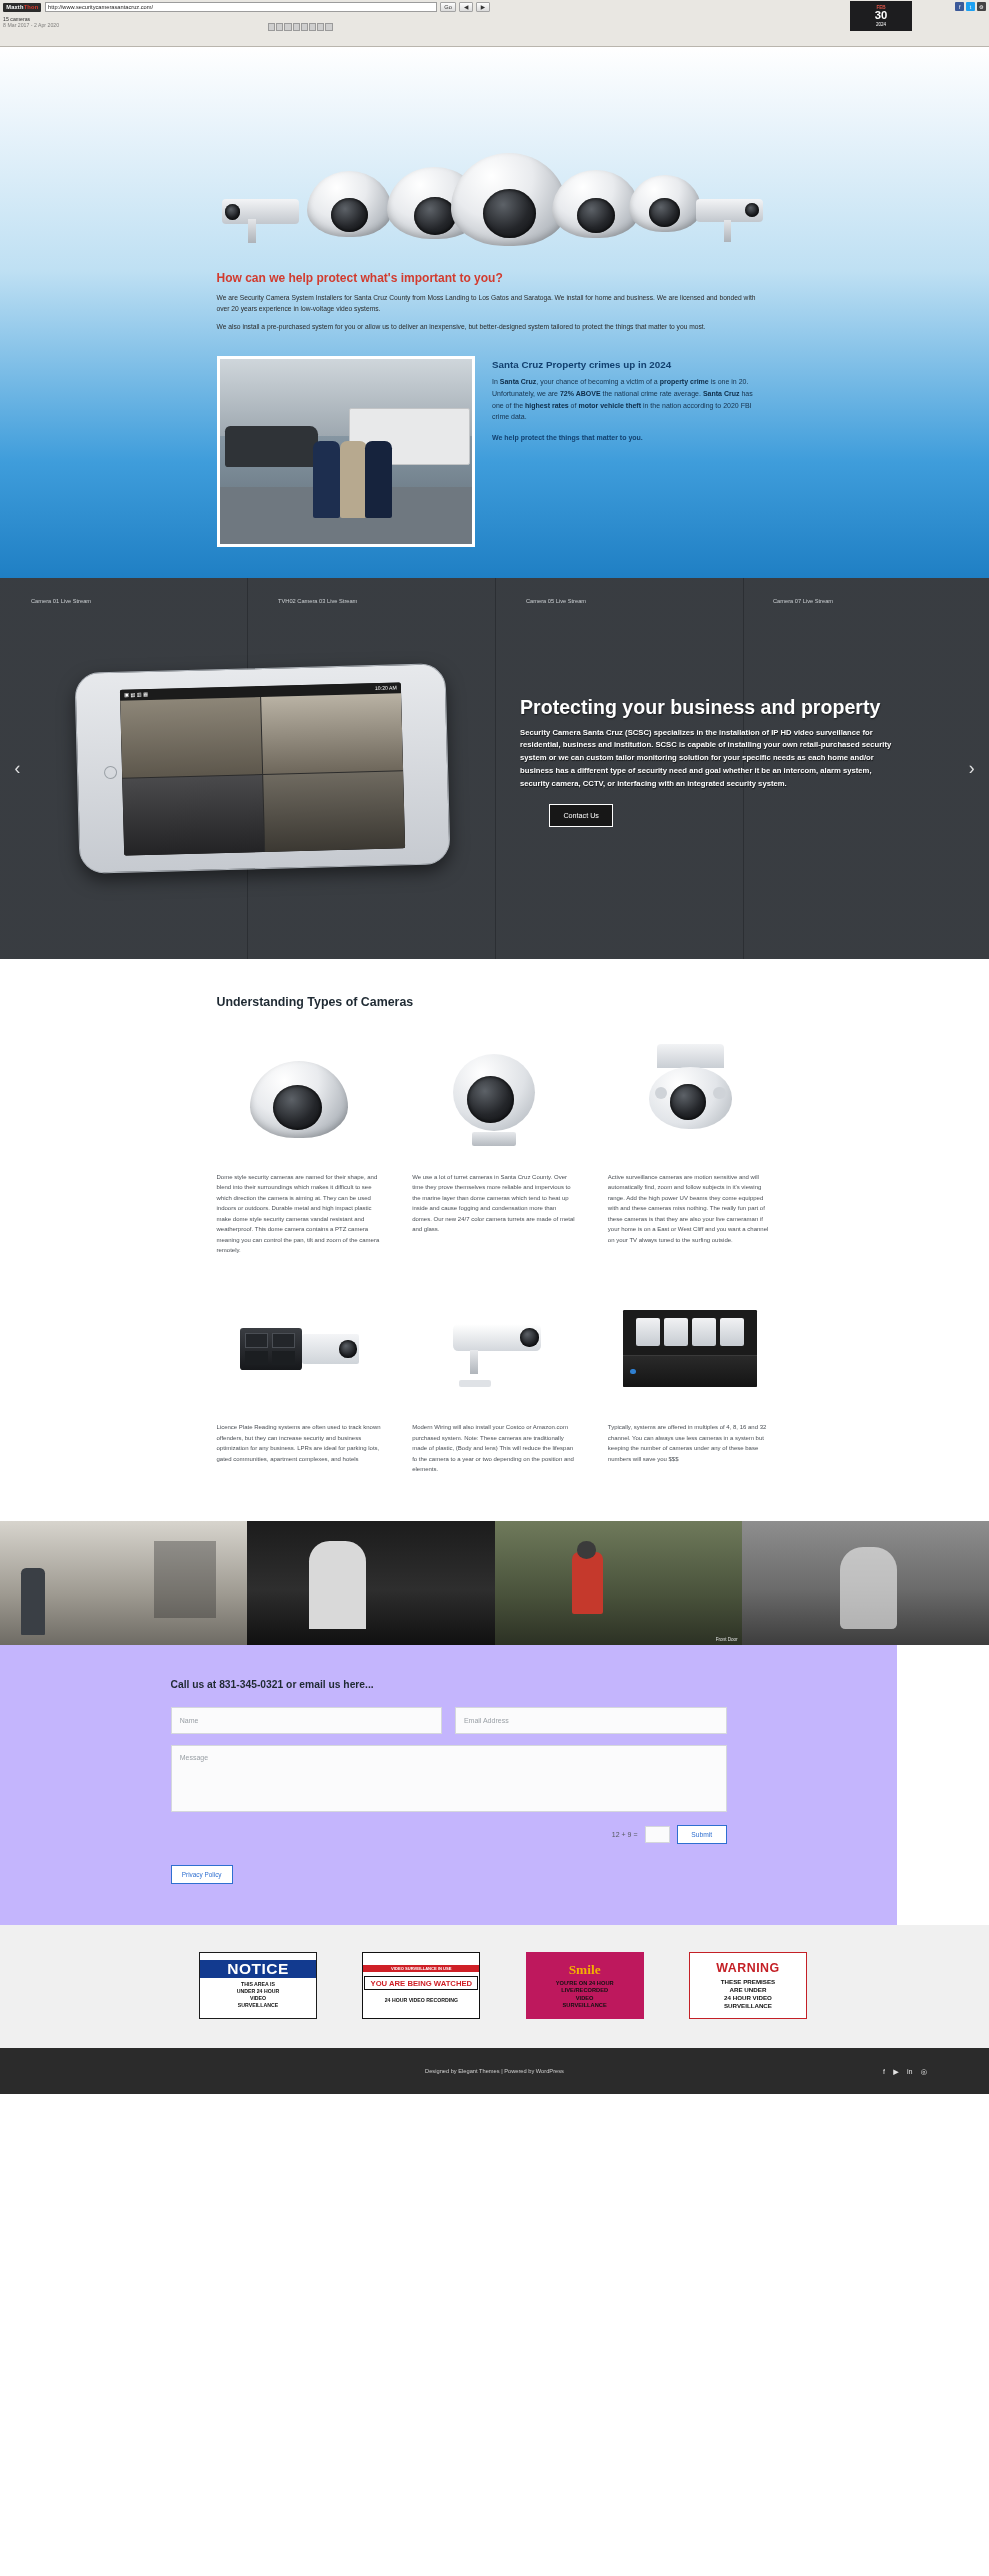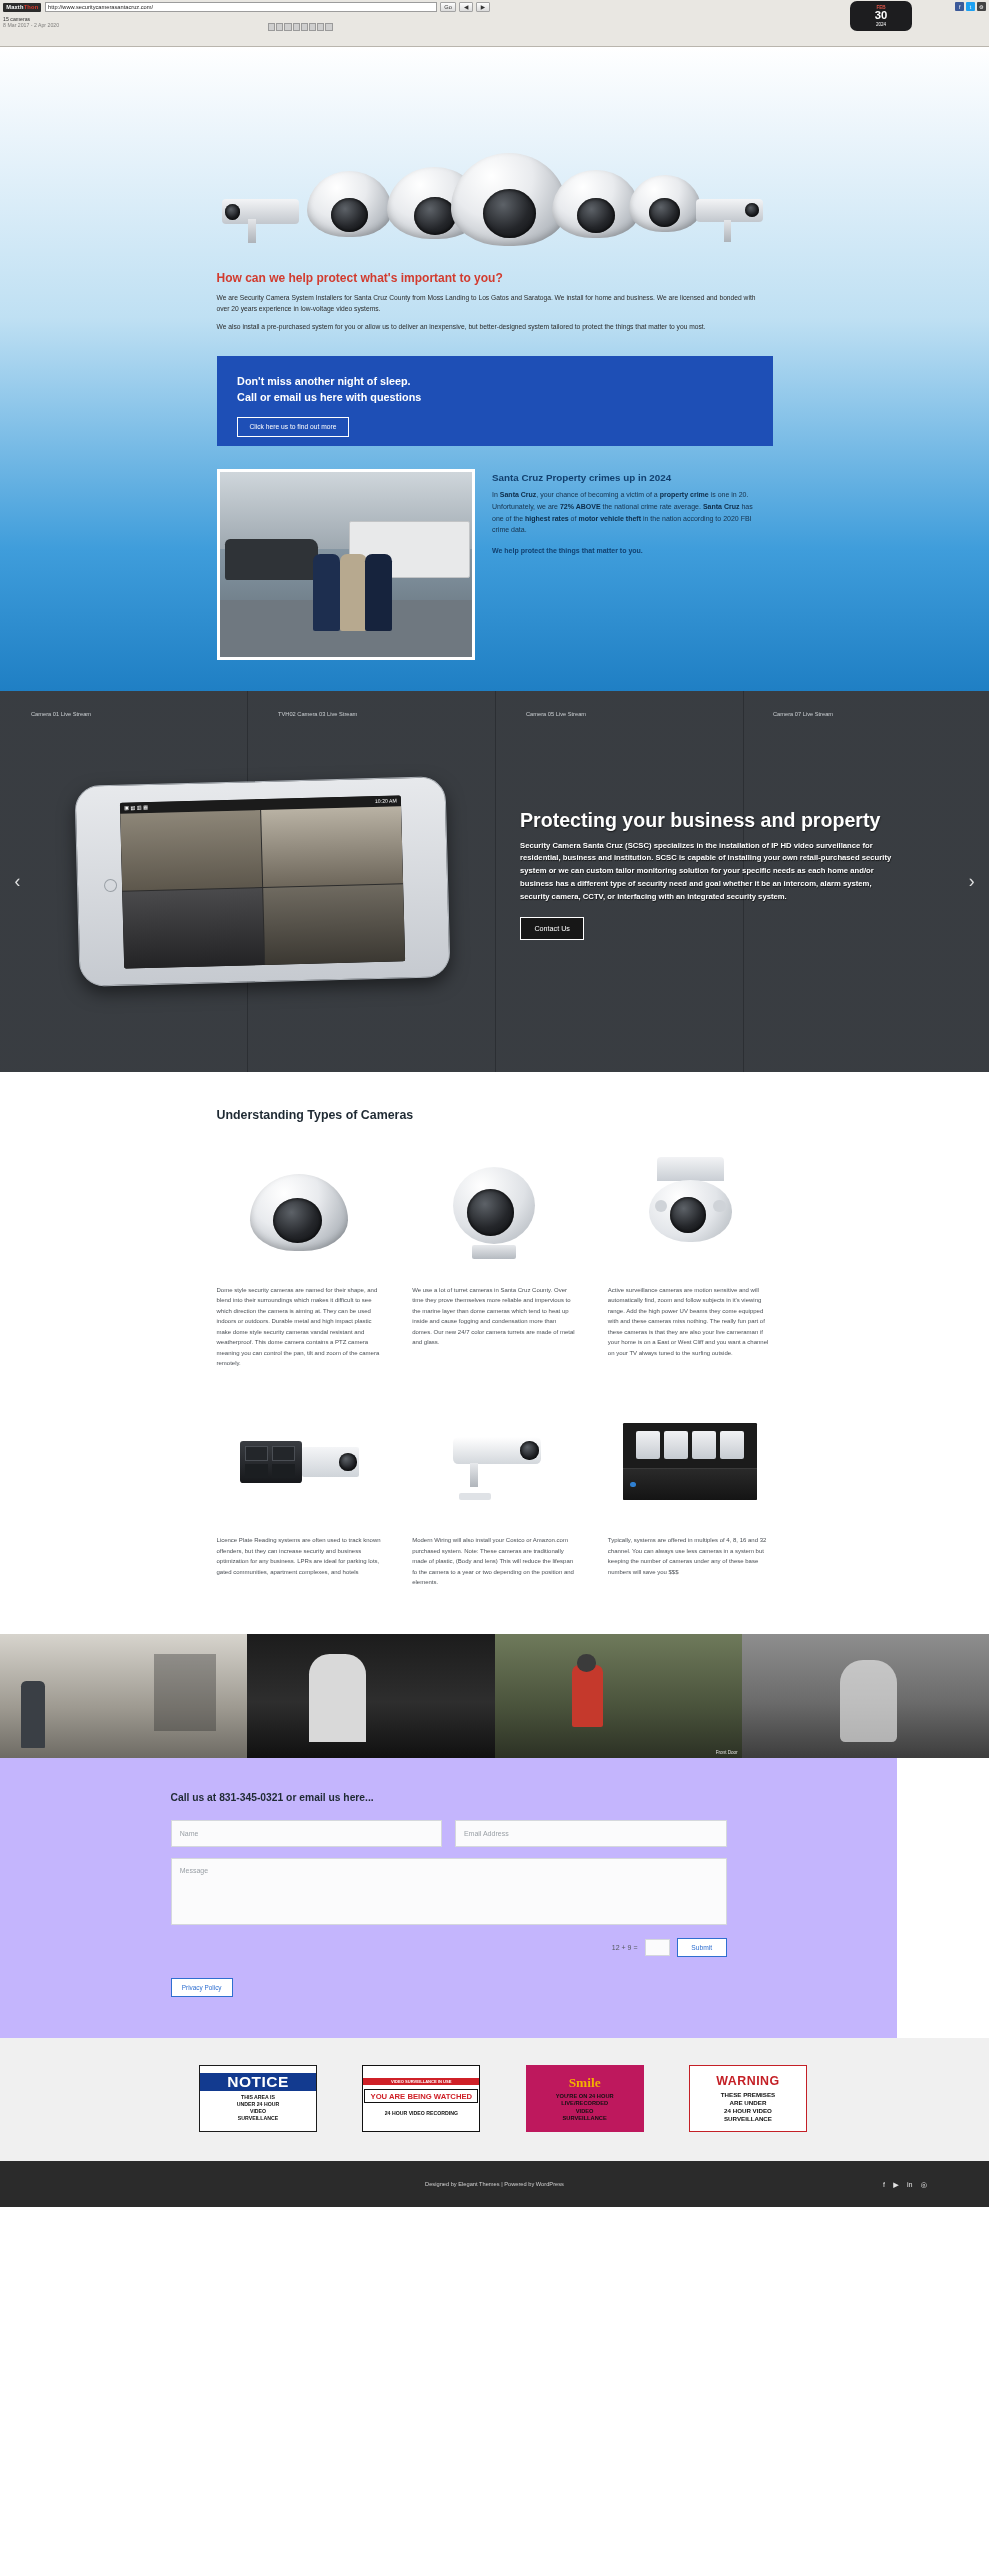--- a/index.html
+++ b/index.html
@@ -30,21 +30,21 @@
   }
   .bb-smallbtn{
     background:linear-gradient(#fdfdfd,#dcdcdc);border:0.5px solid #a3a3a3;
     height:9.8px;padding:0 3.6px;display:flex;align-items:center;border-radius:1px;font-size:5.7px;
   }
   .bb-row2{display:flex;align-items:flex-start;height:20.6px;padding:0.5px 3.1px;gap:4.1px;}
   .bk-label{font-size:5.2px;color:#333;padding-top:1px;}
   .weather{
     position:absolute; right:77px; top:1px; width:62px; height:30px;
     background:#1d1d1f; color:#fff; display:flex; align-items:center; justify-content:center;
-    font-size:4.6px; flex-direction:column; gap:0.5px;border-radius:7px;
+    font-size:4.6px; flex-direction:column; gap:0.5px;
   }
   .weather .big{font-size:11.3px;font-weight:bold;line-height:11.3px;}
   .sysicons{position:absolute; right:3.1px; top:2.1px; display:flex; gap:1.5px; align-items:center;}
   .sysicon{width:9.3px;height:9.3px;border-radius:1px;display:flex;align-items:center;justify-content:center;color:#fff;font-size:5.2px;}
   .mini-thumbs{position:absolute;left:268px;top:23px;display:flex;gap:1px;}
   .mini-thumb{width:7.2px;height:8.2px;background:#cfcfcf;border:0.5px solid #9a9a9a;}
   .progress-line{position:absolute;left:0;top:46px;width:989px;height:1px;background:#c9c5bd;}
 
   
   .page{width:989px;}
@@ -165,21 +165,21 @@
   .q{background:linear-gradient(180deg,#8d8678 0%,#5d574c 100%);}
   .q2{background:linear-gradient(180deg,#b9b2a4 0%,#6e675b 100%);}
   .q3{background:linear-gradient(180deg,#4a4a4c 0%,#232325 100%);}
   .q4{background:linear-gradient(180deg,#6f6a60 0%,#3b3832 100%);}
   .phone-home{position:absolute;left:26px;top:93px;width:13.4px;height:13.4px;border:1px solid #9aa0a6;border-radius:50%;}
   .slider-text{position:absolute;left:520px;top:118px;width:392px;color:#fff;}
   .slider-h{font-size:19.6px;font-weight:bold;text-shadow:0.5px 1px 1.5px rgba(0,0,0,.6);}
   .slider-p{margin-top:8.2px;font-size:7.7px;line-height:1.65;font-weight:bold;text-shadow:0.5px 0.5px 1px rgba(0,0,0,.7);max-width:381px;}
   .slider-btn{
     margin-top:13.4px;display:inline-block;background:#171717;border:0.5px solid #fff;color:#fff;
-    padding:6.2px 13.4px;font-size:7.2px;
+    padding:6.2px 13.4px;font-size:7.2px;margin-left:29px;
   }
   .arrow{position:absolute;top:50%;transform:translateY(-50%);color:#fff;font-size:17.5px;opacity:.85;}
   .arrow.left{left:14.4px;} .arrow.right{right:14.4px;}
 
   
   .types{width:989px;background:#fff;padding:36px 0 46px 0;}
   .types-h{width:556px;margin:0 auto 25px auto;font-size:12.4px;font-weight:bold;color:#1f2a33;}
   .grid3{width:556px;margin:0 auto;display:grid;grid-template-columns:repeat(3,1fr);column-gap:31px;row-gap:28px;}
   .card-img{width:100%;height:129px;display:flex;align-items:center;justify-content:center;}
   .card-p{margin-top:9.3px;font-size:6px;line-height:1.75;color:#4a4f55;}
@@ -321,25 +321,20 @@
         <div class="cam bullet" style="left:479px;bottom:24px;width:67px;height:23px;">
           <div class="lens" style="right:3.1px;top:4.1px;width:14.4px;height:14.4px;"></div>
         </div>
         <div class="cam arm" style="left:507px;bottom:4.1px;width:7.2px;height:21.6px;"></div>
       </div>
 
       <div class="intro-h">How can we help protect what's important to you?</div>
       <div class="intro-p">We are Security Camera System Installers for Santa Cruz County from Moss Landing to Los Gatos and Saratoga. We install for home and business. We are licensed and bonded with over 20 years experience in low-voltage video systems.</div>
       <div class="intro-p">We also install a pre-purchased system for you or allow us to deliver an inexpensive, but better-designed system tailored to protect the things that matter to you most.</div>
 
-      <div class="cta-band">
-        <div class="cta-line">Don't miss another night of sleep.</div>
-        <div class="cta-line">Call or email us here with questions</div>
-        <div class="cta-btn">Click here us to find out more</div>
-      </div>
 
       <div class="crime">
         <div class="crime-photo">
           <div class="cp-building"></div>
           <div class="cp-road"></div>
           <div class="cp-truck"></div>
           <div class="cp-car"></div>
           <div class="cp-person" style="left:93px;background:#1d2e4f"></div>
           <div class="cp-person" style="left:120px;background:#b7a98f"></div>
           <div class="cp-person" style="left:145px;background:#16233d"></div>

